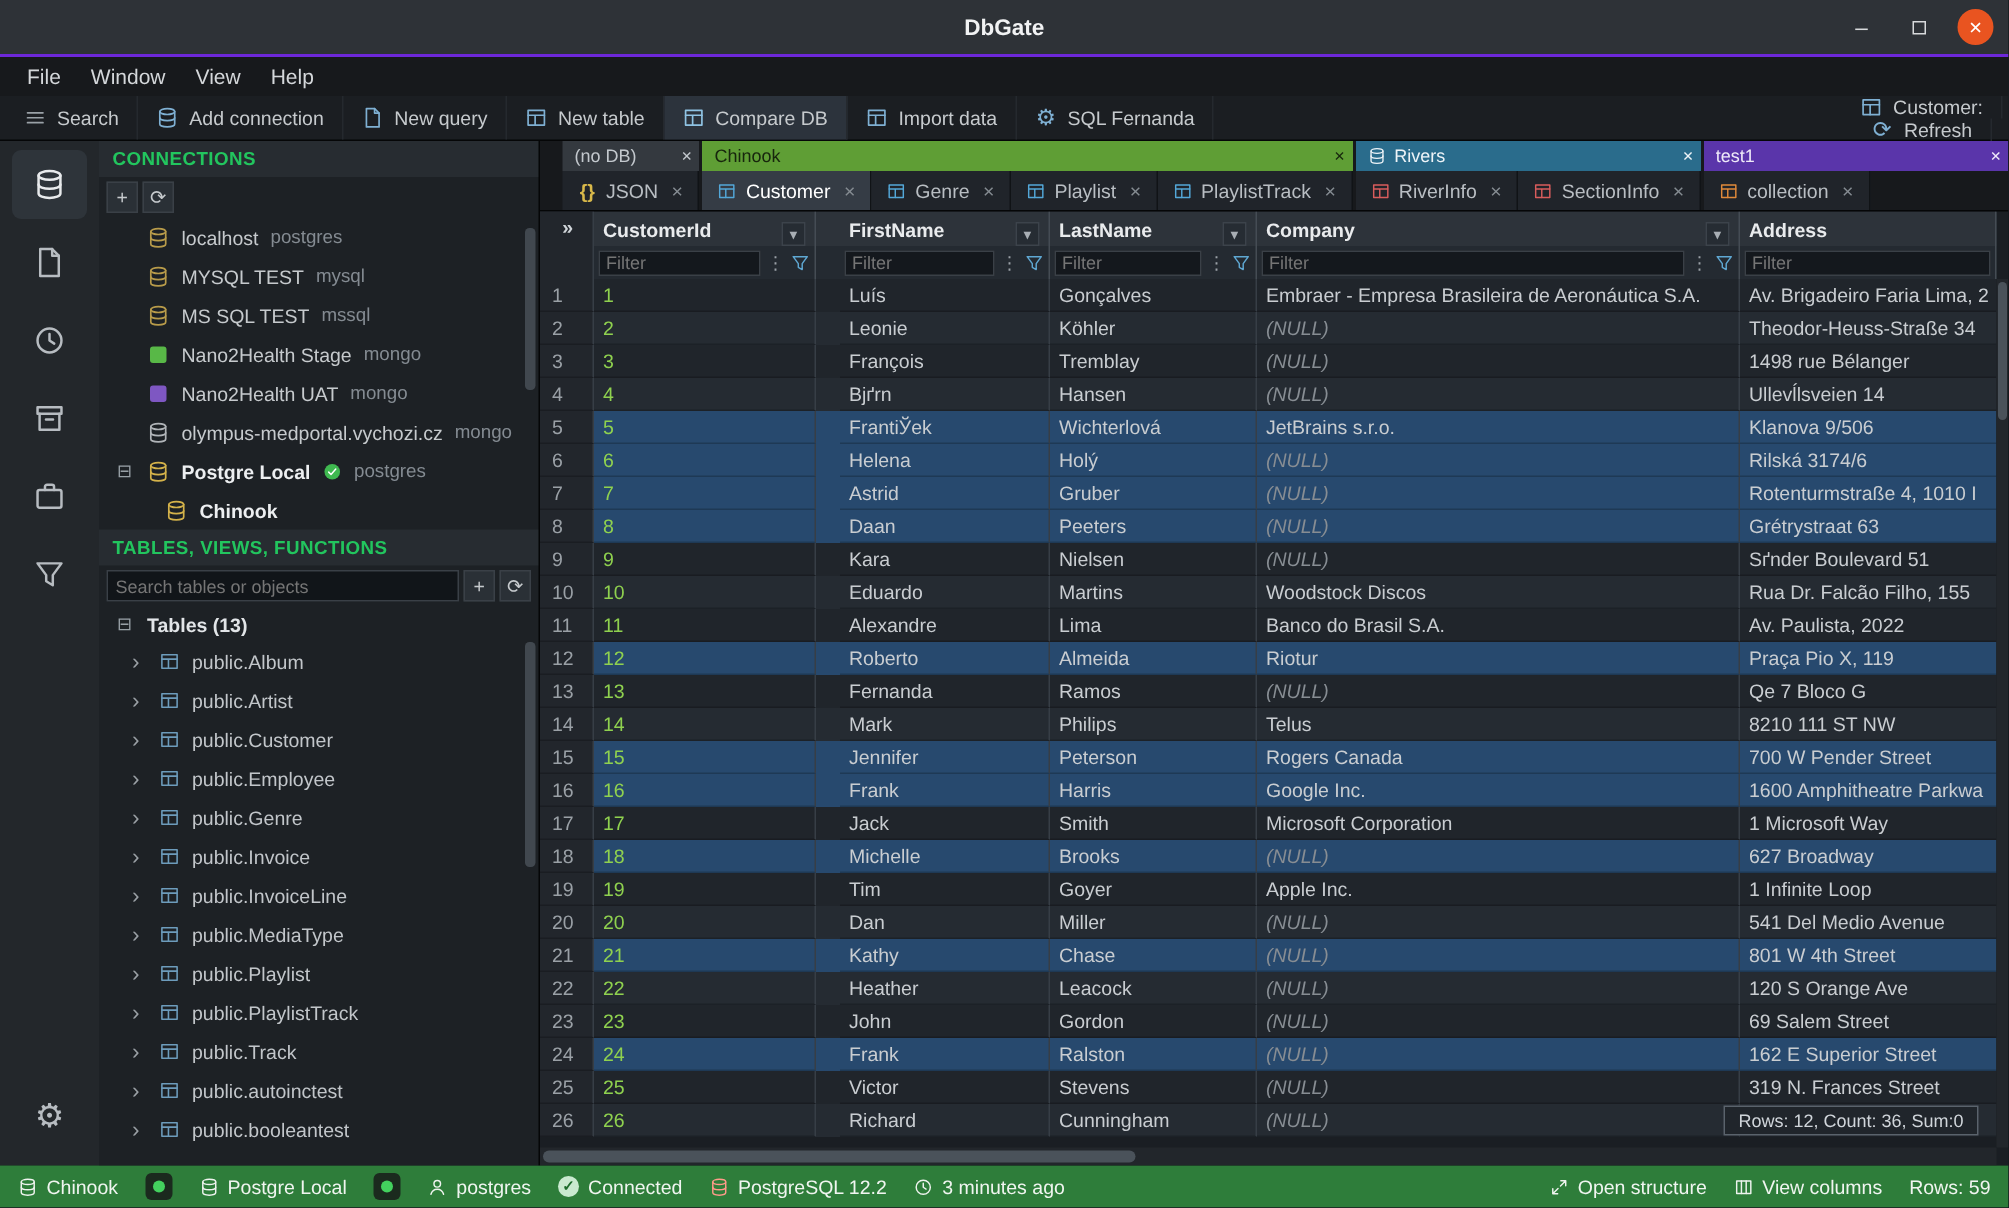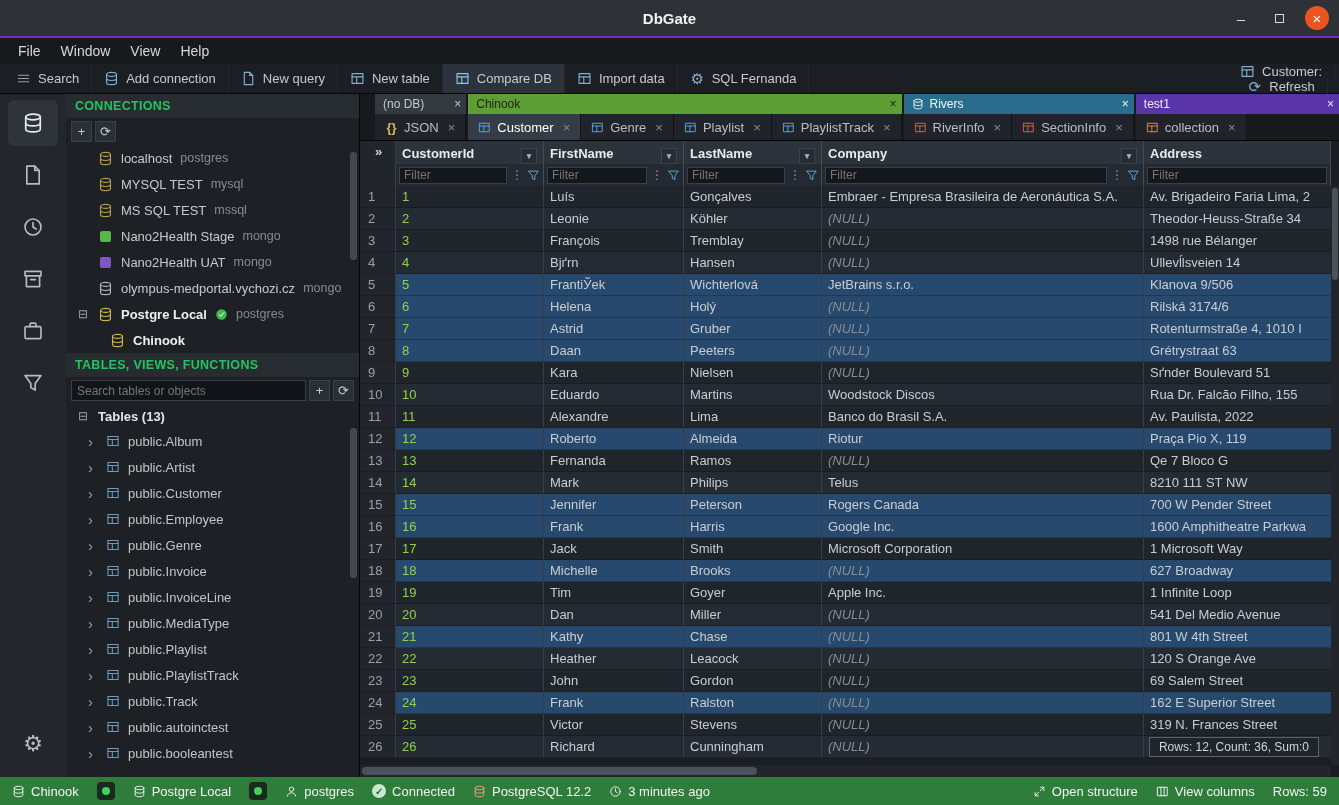--- a/index.html
+++ b/index.html
@@ -91,21 +91,21 @@
   .tab.active { background:#353c45; color:#fff; }
   .tab .close { color:#858c92; margin-left:3px; font-size:13px; }
   .tab .icon.glyph { font-size:12px; font-weight:bold; }
 
   
   .grid { flex:1; position:relative; display:flex; flex-direction:column; overflow:hidden;
           background:#1a1e23; border-top:1px solid #050607; padding-right:8px; padding-bottom:12px; }
   .g-row { display:flex; height:22px; line-height:21px; font-size:13px; flex:none; }
   .g-cell { padding:0 6px; border-right:1px solid #373e46; overflow:hidden; white-space:nowrap; flex:none; }
   .gutter { width:36px; background:#22262c; color:#9aa0a6; padding-left:8px; }
-  .c-id { width:148px; } .c-first { width:140px; } .c-last { width:138px; } .c-company { width:322px; }
+  .c-id { width:148px; } .c-first { width:140px;margin-left:16px; } .c-last { width:138px; } .c-company { width:322px; }
   .c-address { flex:1 1 auto; min-width:0; border-right:none; }
   .header-row { height:23px; background:#2d333a; font-weight:bold; color:#e9ebed; }
   .hdr-cell { display:flex; align-items:flex-end; justify-content:space-between; border-right:1px solid #454c54; }
   .hdr.gutter { text-align:center; color:#cfd4d8; font-weight:bold; }
   .dd { width:16px; height:16px; flex:none; background:#262c33; border:1px solid #3c434b; color:#a8aeb4;
         display:flex; align-items:center; justify-content:center; font-size:9px; }
   .filter-row { height:22px; background:#242a31; }
   .filter-cell { display:flex; align-items:center; gap:2px; padding:0 3px; border-right:1px solid #454c54; }
   .filter-input { flex:1; min-width:0; height:17px; background:#14181d; border:1px solid #3a4047; color:#ccc;
                   font-size:12px; padding:0 4px; font-family:"Liberation Sans",sans-serif; }

